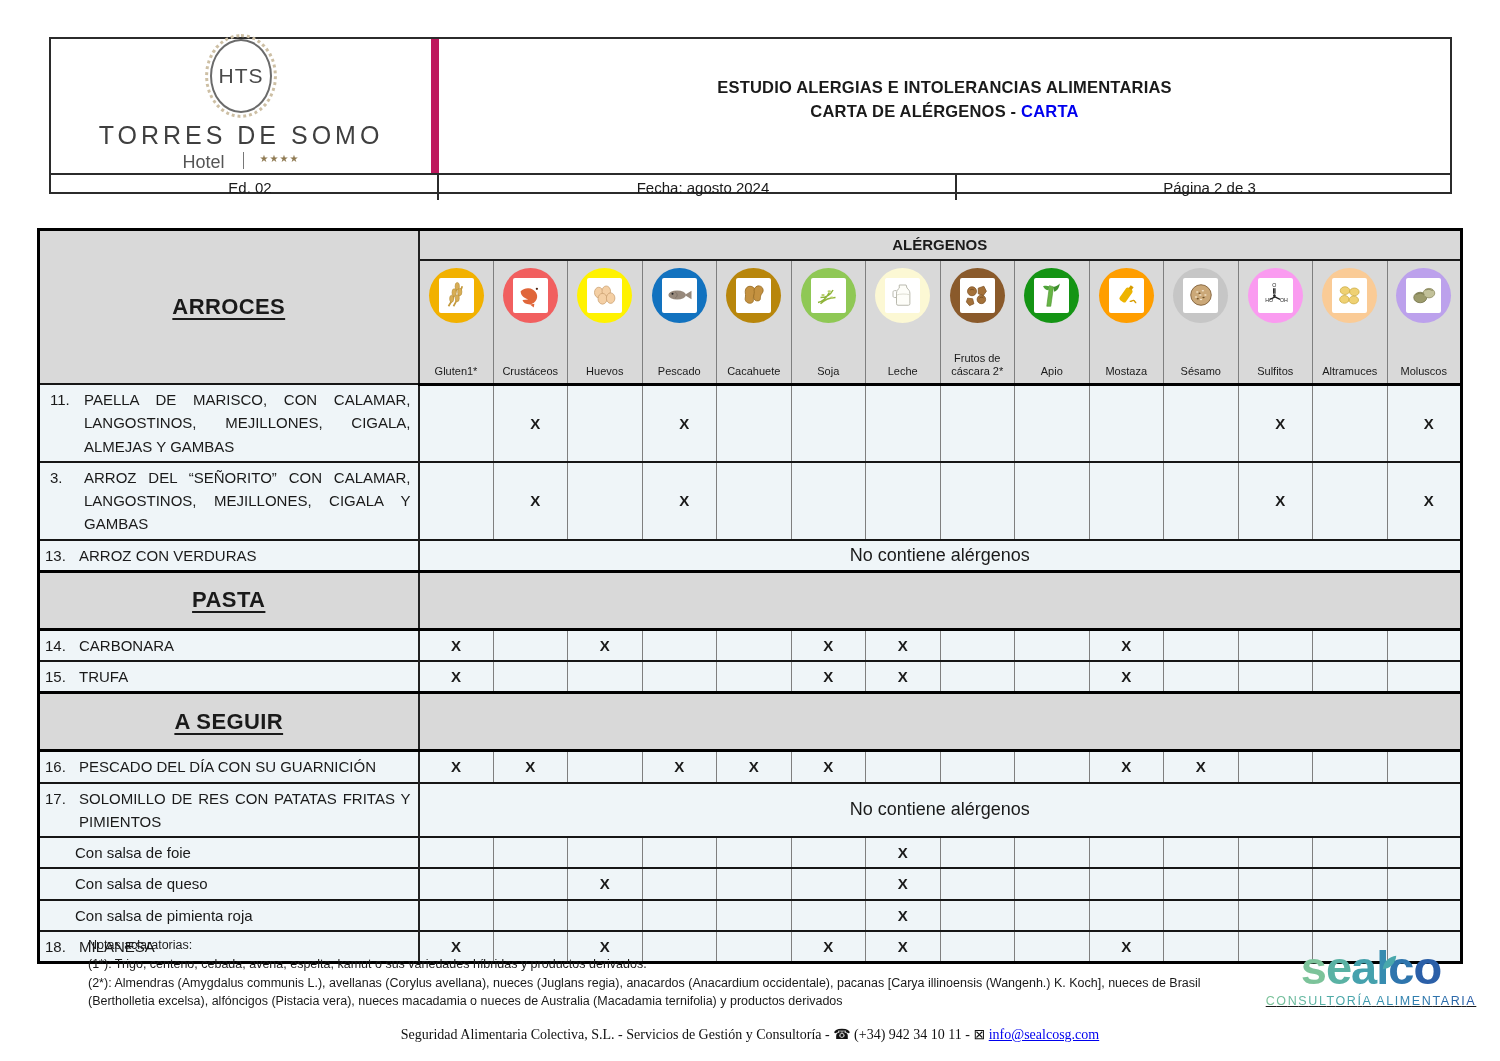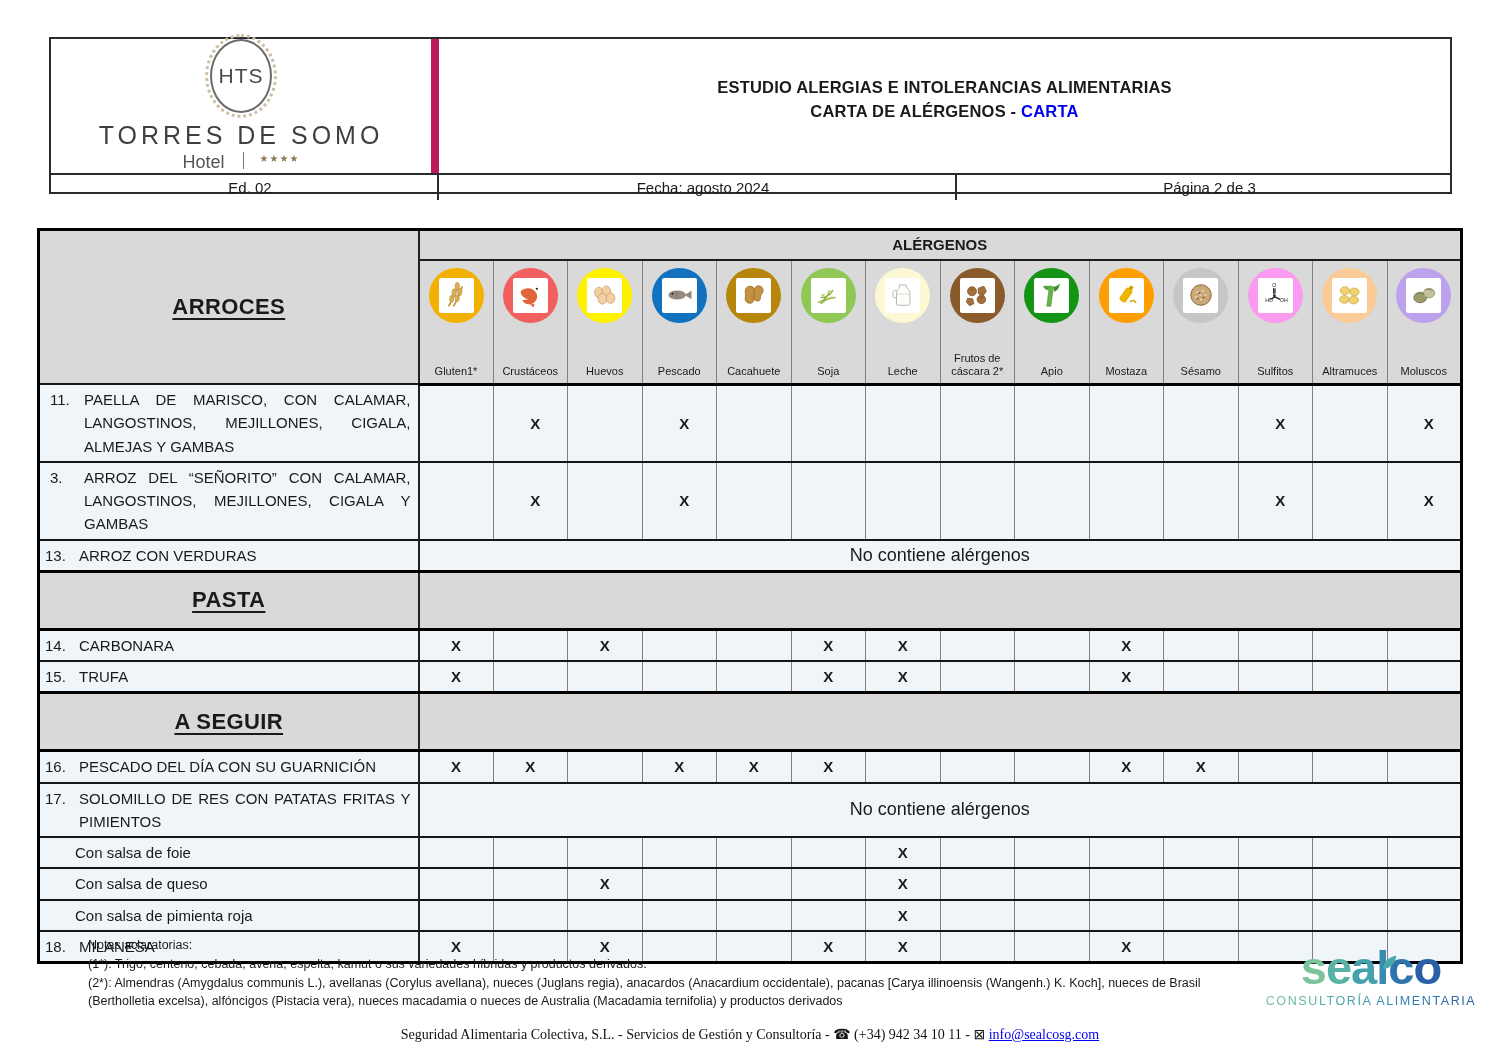--- a/index.html
+++ b/index.html
@@ -65,21 +65,21 @@
   .notes{position:absolute;left:88px;top:936px;width:1145px;font-size:12.5px;line-height:1.5;}
   .footer-line{position:absolute;left:0;top:1026px;width:100%;text-align:center;
     font-family:"Liberation Serif", serif;font-size:14px;color:#111;}
   .footer-line a{color:var(--carta,#0000EE);}
   .glyph{font-size:14px;}
   
   .sealco{position:absolute;left:1262px;top:944px;width:218px;text-align:center;}
   .sealco-name{font-size:47px;font-weight:bold;letter-spacing:-1px;line-height:1;
     position:relative;display:inline-block;}
   .sealco-leaf{position:absolute;top:-13px;left:57%;width:17px;height:17px;}
-  .sealco-sub{font-size:12.5px;letter-spacing:1.6px;margin-top:3px;white-space:nowrap;}
+  .sealco-sub{font-size:12.5px;letter-spacing:1.6px;margin-top:3px;white-space:nowrap;text-decoration:underline;}
 </style>
 </head>
 <body>
 
 <div class="header-box">
   <div class="logo-cell">
     <div class="monogram">
       <span>HTS</span>
     </div>
     <div class="logo-name">TORRES DE SOMO</div>

